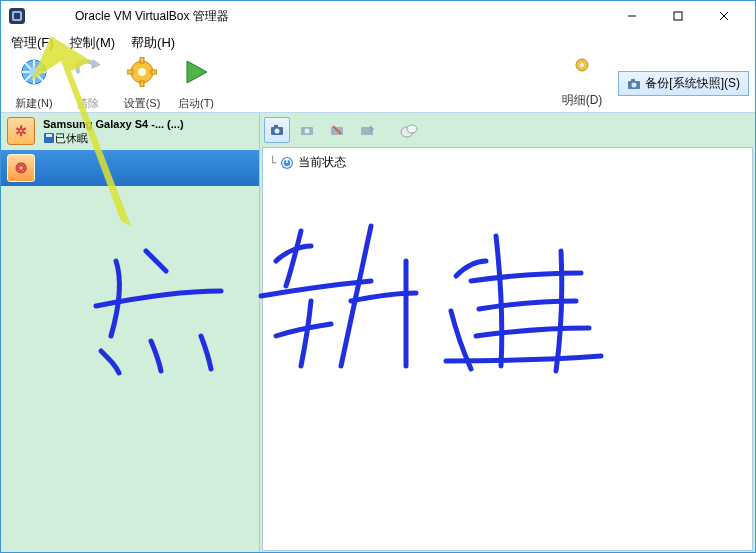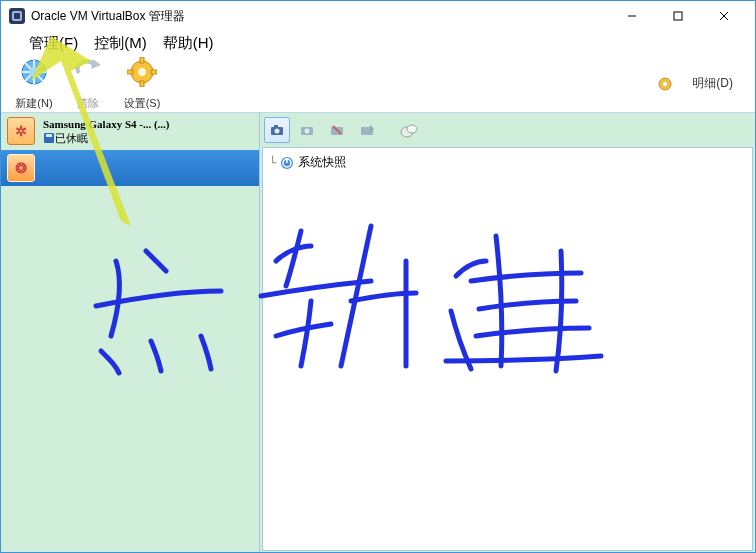--- a/index.html
+++ b/index.html
@@ -1,48 +1,48 @@
 <!DOCTYPE html>
 <html><head>
 <meta charset="utf-8">
 <style>
 * { margin: 0; padding: 0; box-sizing: border-box; font-family: "Microsoft YaHei", "Segoe UI", Tahoma, sans-serif; }
 body { width: 756px; height: 553px; background: #fff; overflow: hidden; border: 1px solid #3a96d8; position: relative; }
 
 
-.titlebar { height: 30px; display: flex; align-items: center; padding: 4px 8px; background: #fff; }
+.titlebar { height: 30px; display: flex; align-items: center; padding: 4px 8px; background: #fff; gap: 44px; }
 .titlebar .app-icon { width: 16px; height: 16px; margin-right: 6px; background:#2b3a5a; border-radius:3px; position:relative; }
 .titlebar .app-icon::after{content:""; position:absolute; left:3px; top:3px; width:10px; height:10px; border:2px solid #9ab9e6; border-radius:2px; box-sizing:border-box;}
 .titlebar .title { font-size: 12px; color: #000; flex: 1; }
 .winbtns { display: flex; }
 .winbtn { width: 46px; height: 30px; display: flex; align-items: center; justify-content: center; font-size: 10px; color:#333; }
 
 
-.menubar { height: 24px; display: flex; align-items: center; padding: 0 20px; font-size: 15px; }
+.menubar { height: 24px; display: flex; align-items: center; padding: 0 2px; font-size: 13px; }
 .menubar .mitem { padding: 2px 8px; color:#000; }
 
 
 .toolbar { height: 58px; display: flex; align-items: center; padding: 2px 6px; border-bottom: 1px solid #bfd6ee; background:#fff; position:relative; }
 .tbtn { width: 54px; height: 54px; display: flex; flex-direction: column; align-items: center; justify-content: space-between; font-size: 11px; color:#333; gap:2px;}
 .tbtn .ico { width: 30px; height: 30px; display:flex; align-items:center; justify-content:center; }
 .tfill { flex:1; }
-.details-btn { font-size:12px; color:#333; display:flex; align-items:center; gap:20px; padding:2px 6px; margin-right:10px; }
+.details-btn { font-size:12px; color:#333; display:flex; align-items:center; gap:20px; padding:2px 6px; margin-right:10px;flex-direction:column; }
 .snap-btn { font-size:12px; padding:3px 8px; border:1px solid #7eb4e5; background:linear-gradient(#eaf4ff,#d4e9ff); display:flex; align-items:center; gap:4px; }
 
 
 .body { display:flex; height: calc(553px - 30px - 24px - 58px - 1px); }
 .left { width: 259px; background:#d0eeda; border-right:1px solid #a5c9e5; position:relative; }
 .right { flex:1; background:#d0eeda; display:flex; flex-direction:column; }
 
 
 .vmrow { display:flex; align-items:center; padding:4px 6px; gap:8px; font-size:11px; line-height:1.3; }
 .vmrow.sel { background: linear-gradient(#3c91e0,#2372c7); color:#fff; }
 .vmrow .osicon { width:28px; height:28px; border:1px solid #d07828; background:linear-gradient(#ffd9a0,#ffbb5e); border-radius:3px; display:flex; align-items:center; justify-content:center; color:#c44; font-weight:bold; font-size:14px; }
 .vmrow.sel .osicon { border-color:#fff3d6; }
-.vmrow .vminfo .nm { font-weight:bold; font-family: Liberation Serif, serif; }
+.vmrow .vminfo .nm { font-weight:bold; font-family: Liberation Sans, sans-serif; }
 .vmrow .vminfo .st { display:flex; align-items:center; gap:0; font-family: "SimSun", monospace; }
 
 
 .iconrow { height: 34px; display:flex; align-items:center; padding:3px 4px; gap:4px; }
 .ribtn { width:26px; height:26px; border:1px solid transparent; display:flex; align-items:center; justify-content:center; opacity:.75; }
 .ribtn.first { border:1px solid #7eb4e5; background:linear-gradient(#eaf3ff,#d5e9ff); border-radius:2px; opacity:1; }
 
 
 .snappane { flex:1; background:#fff; border:1px solid #a5c9e5; margin:0 2px 2px 2px; padding:6px; font-size:12px; }
 .snaprow { display:flex; align-items:center; gap:4px; }
@@ -117,27 +117,43 @@
       <g fill="#f7c23c" stroke="#c98a12">
             <rect x="13" y="0" width="4" height="6"></rect>
             <rect x="13" y="24" width="4" height="6"></rect>
             <rect x="0" y="13" width="6" height="4"></rect>
             <rect x="24" y="13" width="6" height="4"></rect>
           </g>
         </svg>
     </div>
     <span>设置(S)</span>
   </div>
+  <div class="tbtn">
+    <div class="ico">
+      <svg width="30" height="30">
+          <polygon points="6,4 26,15 6,26" fill="#4fb34a" stroke="#2e7d2a" stroke-width="1"></polygon>
+        </svg>
+    </div>
+    <span>启动(T)</span>
+  </div>
   <div class="tfill"></div>
   <div class="details-btn">
     <svg width="14" height="14">
         <circle cx="7" cy="7" r="6" fill="#f0c24a" stroke="#c0901e"></circle>
         <circle cx="7" cy="7" r="2" fill="#fff"></circle>
       </svg>
     <span>明细(D)</span>
+  </div>
+  <div class="snap-btn">
+    <svg width="14" height="14">
+        <rect x="1" y="4" width="12" height="8" rx="1" fill="#5a7fa6"></rect>
+        <circle cx="7" cy="8" r="2.5" fill="#d4e6f7"></circle>
+        <rect x="4" y="2" width="4" height="3" fill="#5a7fa6"></rect>
+      </svg>
+    <span>备份[系统快照](S)</span>
   </div>
 </div>
 
 <div class="body">
 
   <div class="left">
     <div class="vmrow">
       <div class="osicon">✲</div>
       <div class="vminfo">
         <div class="nm">Samsung Galaxy S4 -... (...)</div>
@@ -191,21 +207,21 @@
       </div>
     </div>
     <div class="snappane">
       <div class="snaprow">
         <span class="tree-elbow">└</span>
         <svg width="14" height="14">
             <circle cx="7" cy="7" r="6" fill="#4a8fd6"></circle>
             <circle cx="7" cy="7" r="4" fill="none" stroke="#fff" stroke-width="1.5"></circle>
             <line x1="7" y1="2" x2="7" y2="7" stroke="#fff" stroke-width="1.5"></line>
           </svg>
-        <span>系统快照</span>
+        <span>当前状态</span>
       </div>
     </div>
   </div>
 </div>
 
 <svg class="overlay" viewBox="0 0 756 553">
 
   <g>
     <path d="M120 220 L60 60 L30 80 L50 35 L90 60 L70 70 L130 225 Z" fill="#d9e233" opacity="0.85"></path>
   </g>

